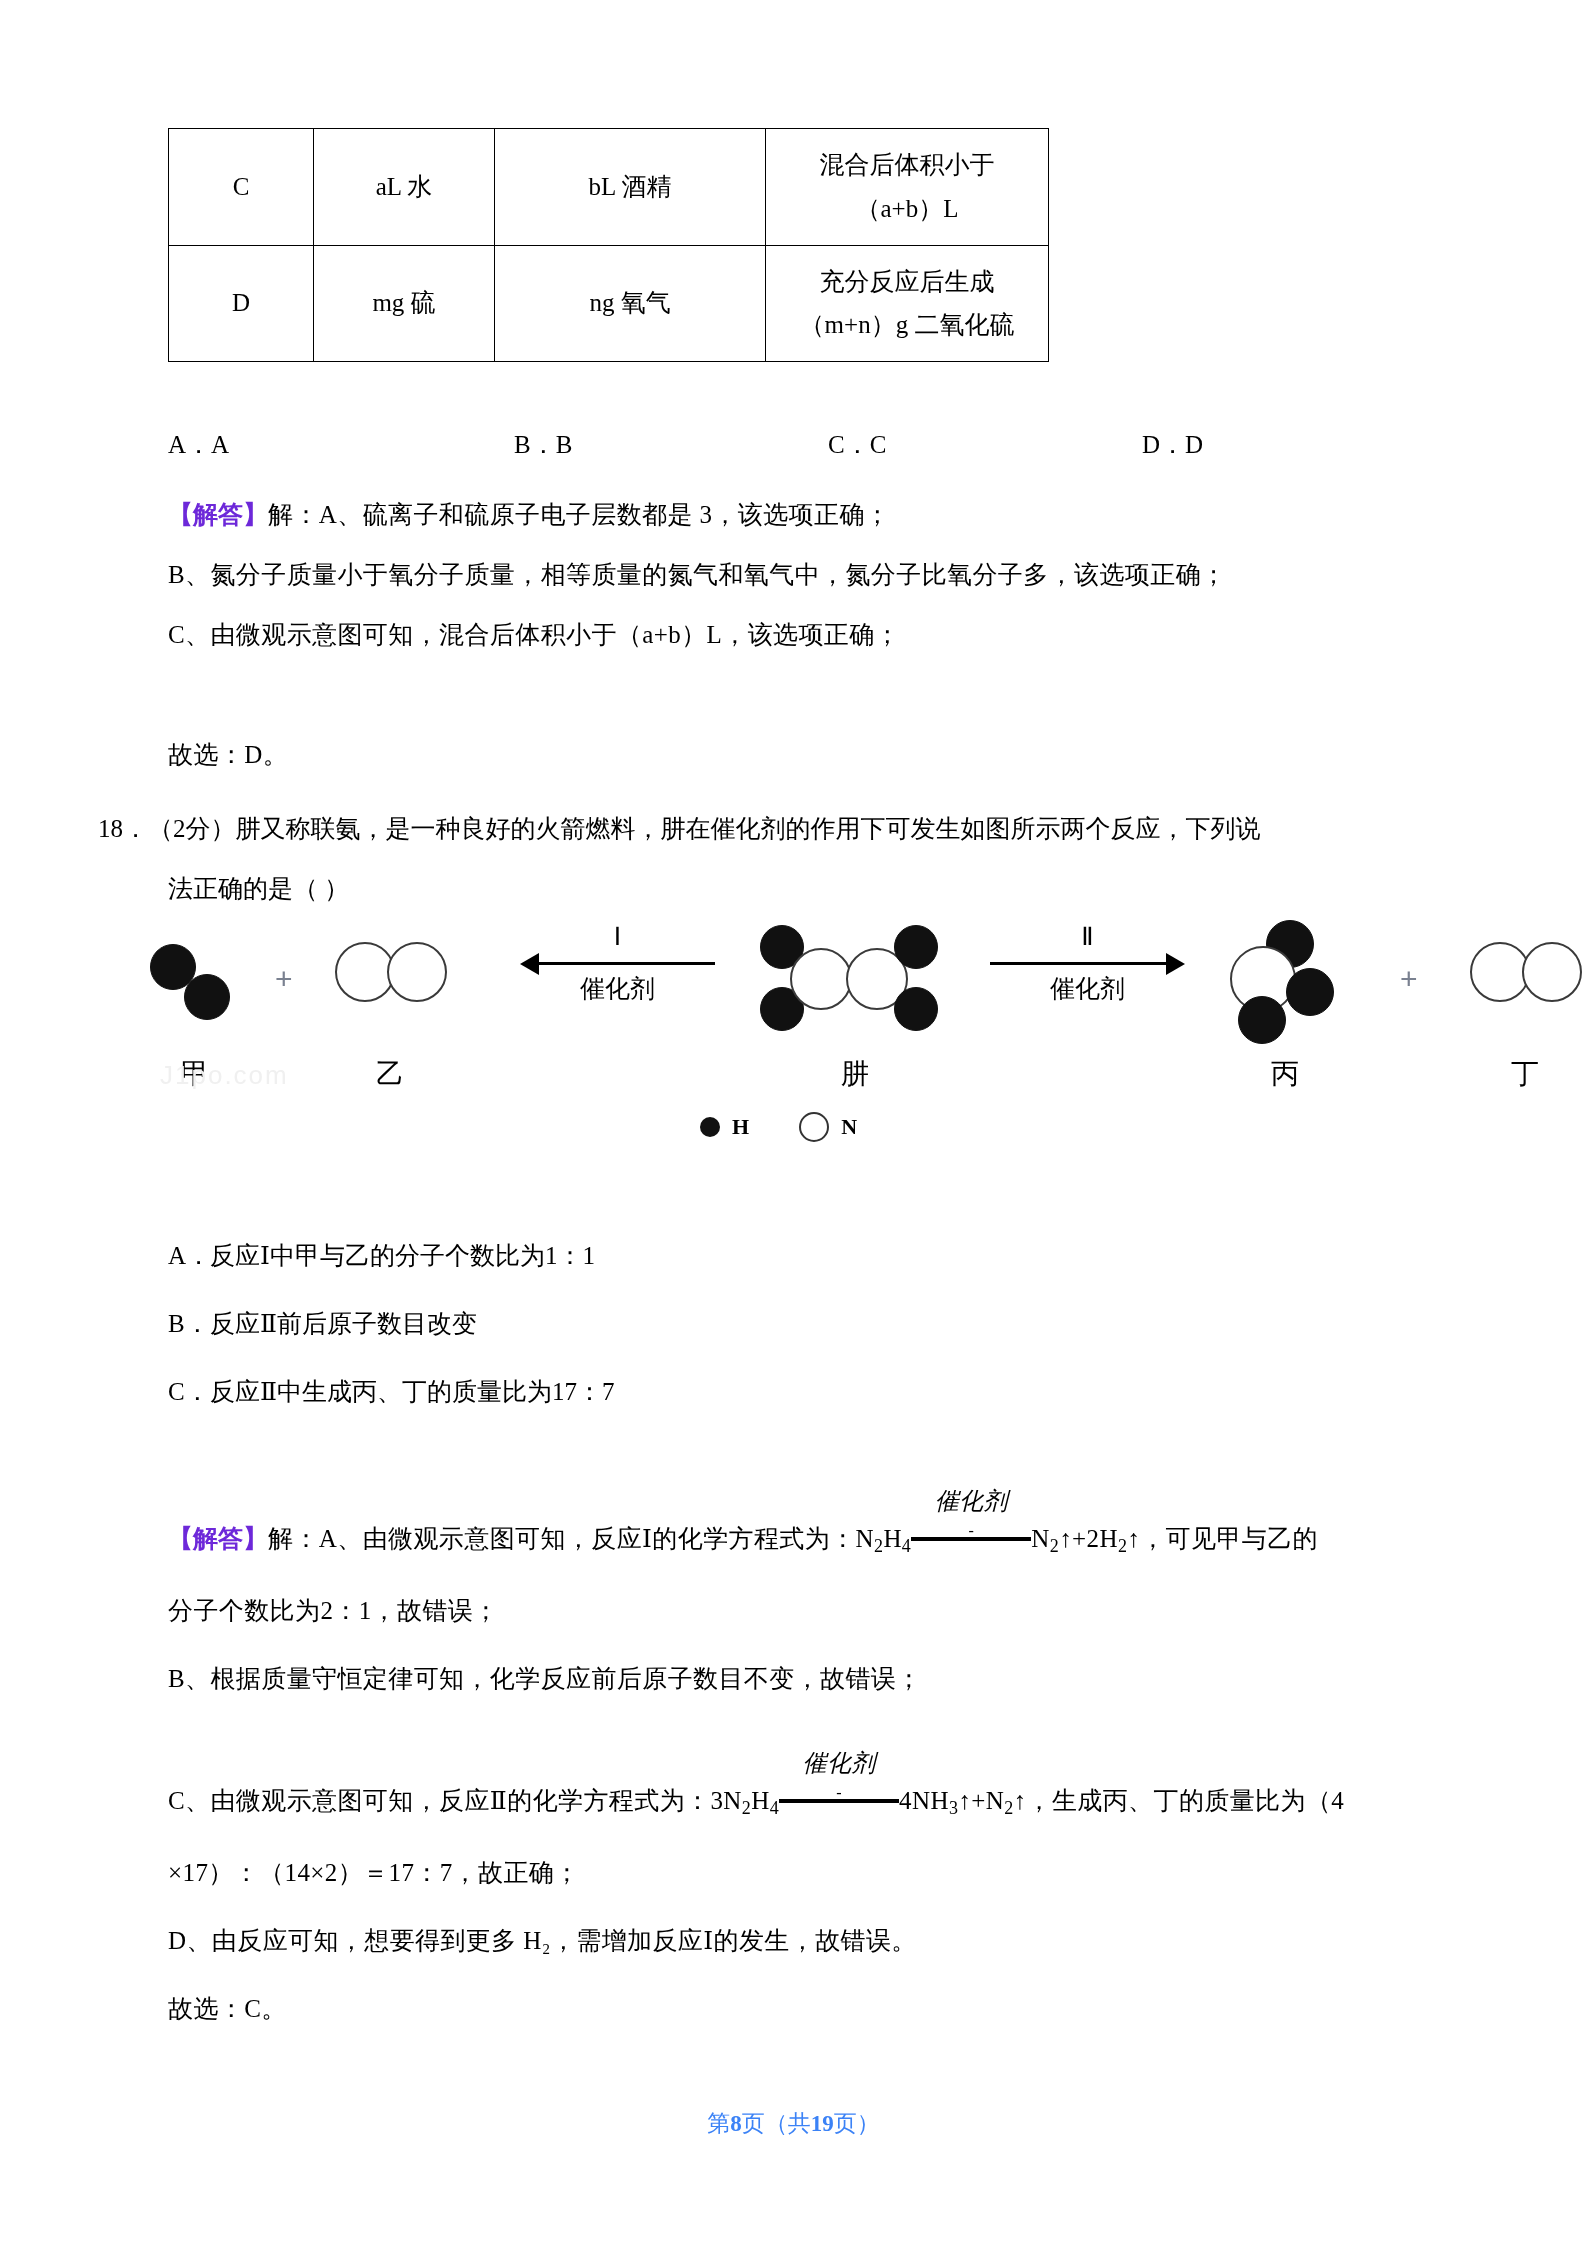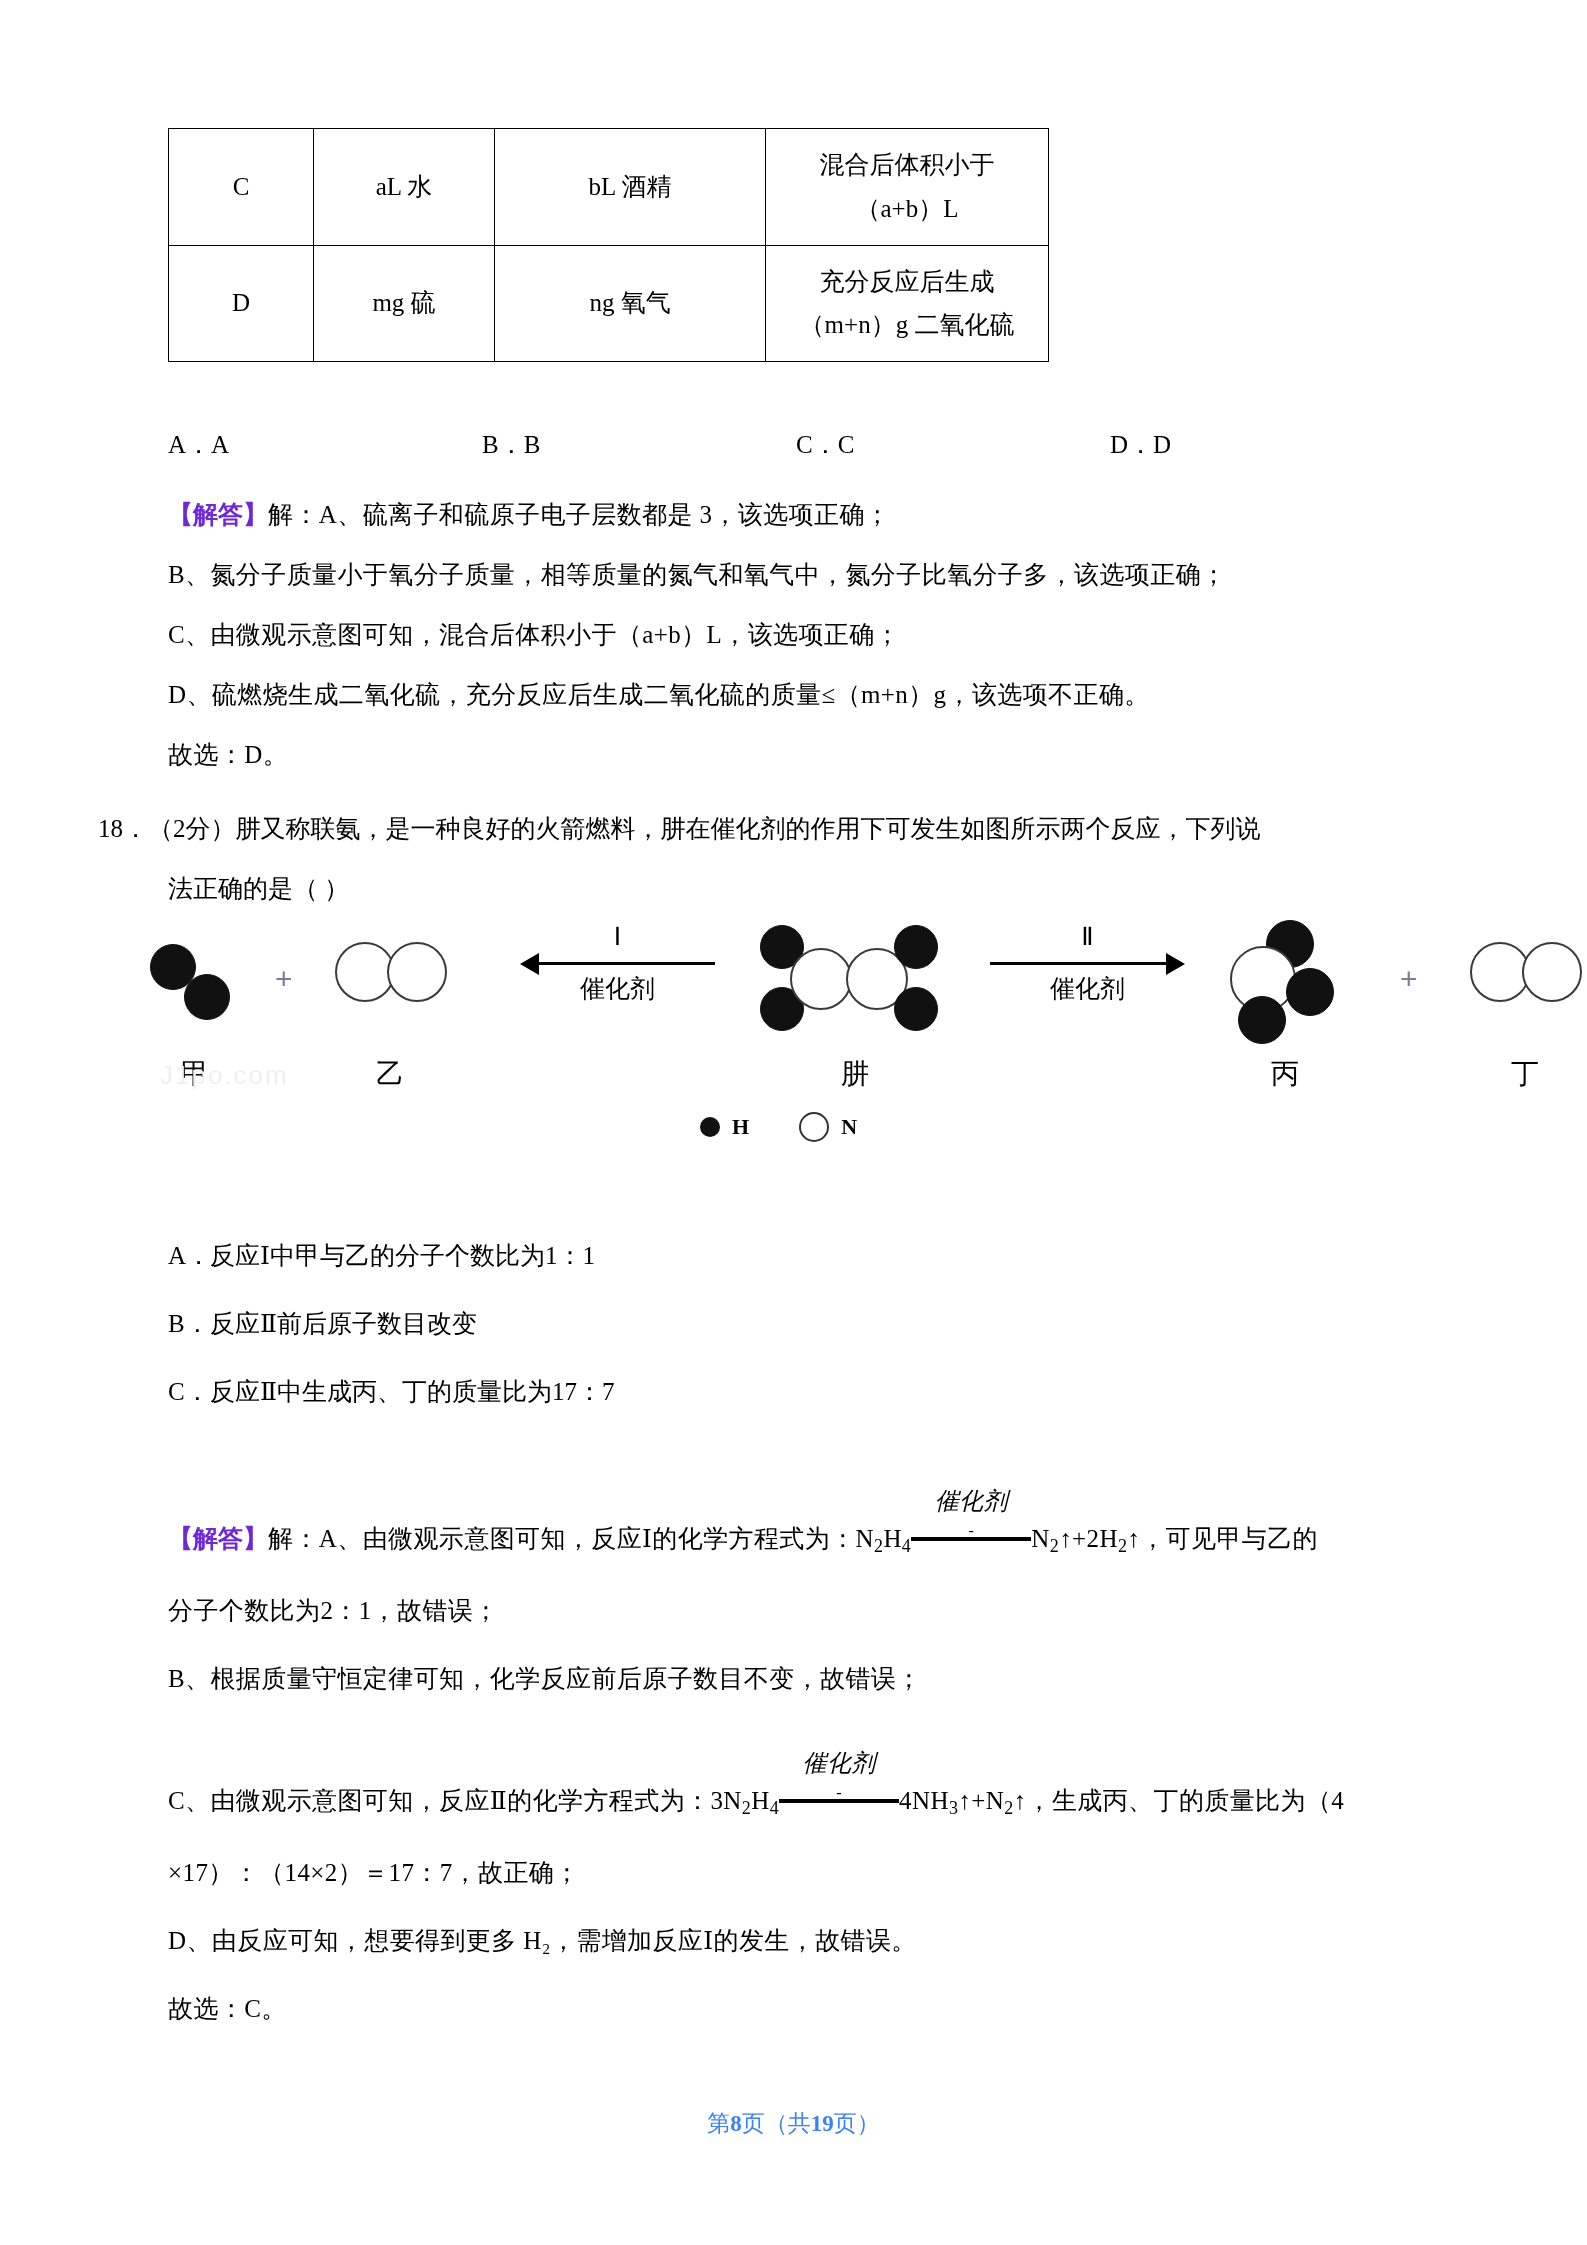--- a/index.html
+++ b/index.html
@@ -54,21 +54,21 @@
     position: absolute;
     left: 168px;
     top: 428px;
     width: 1130px;
     font-size: 25px;
     display: flex;
     gap: 44px;
   }
   .opts-row span { display: inline-block; }
   .opt-a { width: 270px; }
-  .opt-b { width: 270px; }
+  .opt-b { width: 270px; margin-left: 32px; }
   .opt-c { width: 270px; }
 
   .para {
     position: absolute;
     font-size: 25px;
     line-height: 1.5;
     letter-spacing: 0.4px;
     white-space: nowrap;
   }
   .indent1 { left: 168px; }
@@ -282,21 +282,20 @@
     <span class="opt-b">B．B</span>
     <span class="opt-c">C．C</span>
     <span class="opt-d">D．D</span>
   </div>
 
   <div class="para indent1" style="top:496px;">
     <span class="jieda-tag">【解答】</span><span>解：A、硫离子和硫原子电子层数都是 3，该选项正确；</span>
   </div>
   <div class="para indent1" style="top:556px;">B、氮分子质量小于氧分子质量，相等质量的氮气和氧气中，氮分子比氧分子多，该选项正确；</div>
   <div class="para indent1" style="top:616px;">C、由微观示意图可知，混合后体积小于（a+b）L，该选项正确；</div>
-  <div class="para indent1" style="top:676px;">D、硫燃烧生成二氧化硫，充分反应后生成二氧化硫的质量≤（m+n）g，该选项不正确。</div>
   <div class="para indent1" style="top:736px;">故选：D。</div>
 
   <div class="q18-num">
     <span>18．</span><span>（2分）</span><span>肼又称联氨，是一种良好的火箭燃料，肼在催化剂的作用下可发生如图所示两个反应，下列说</span>
   </div>
   <div class="q18-line2">法正确的是（      ）</div>
 
   <div class="diagram">
 
     <div class="mol" style="left:0px; top:20px; width:110px; height:90px;">

